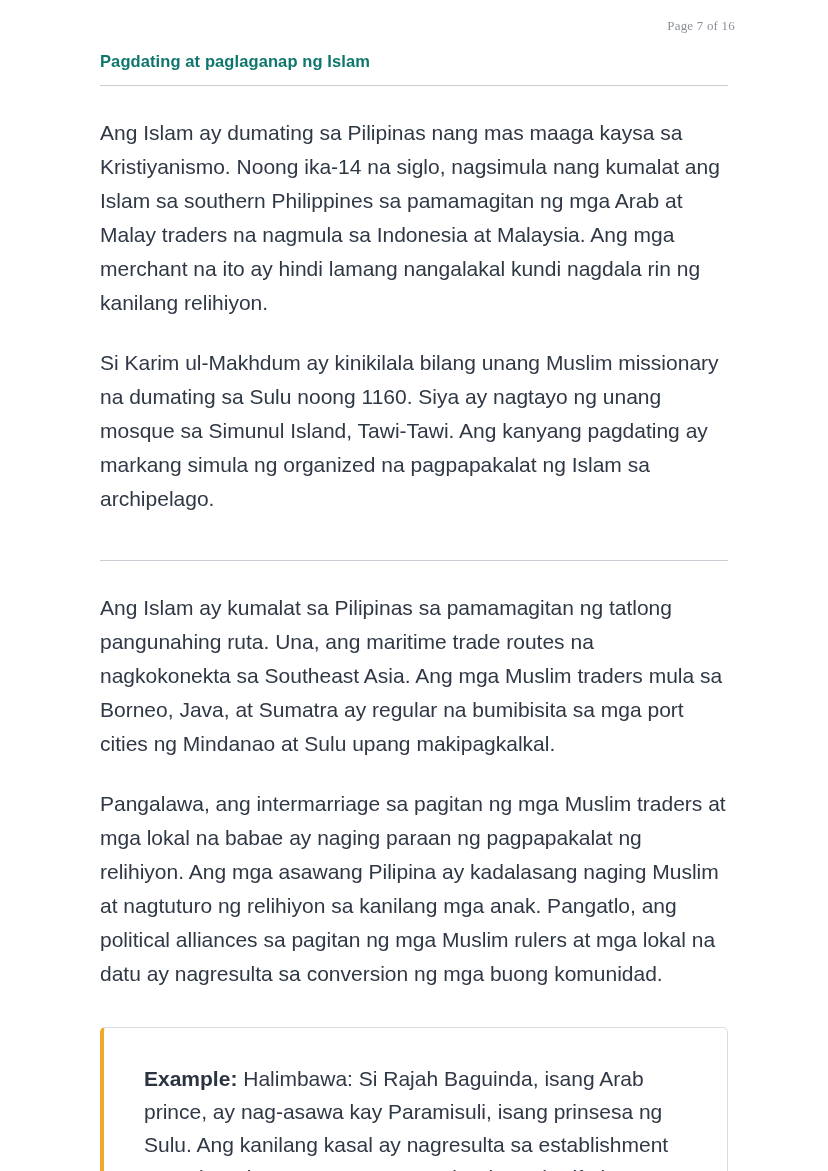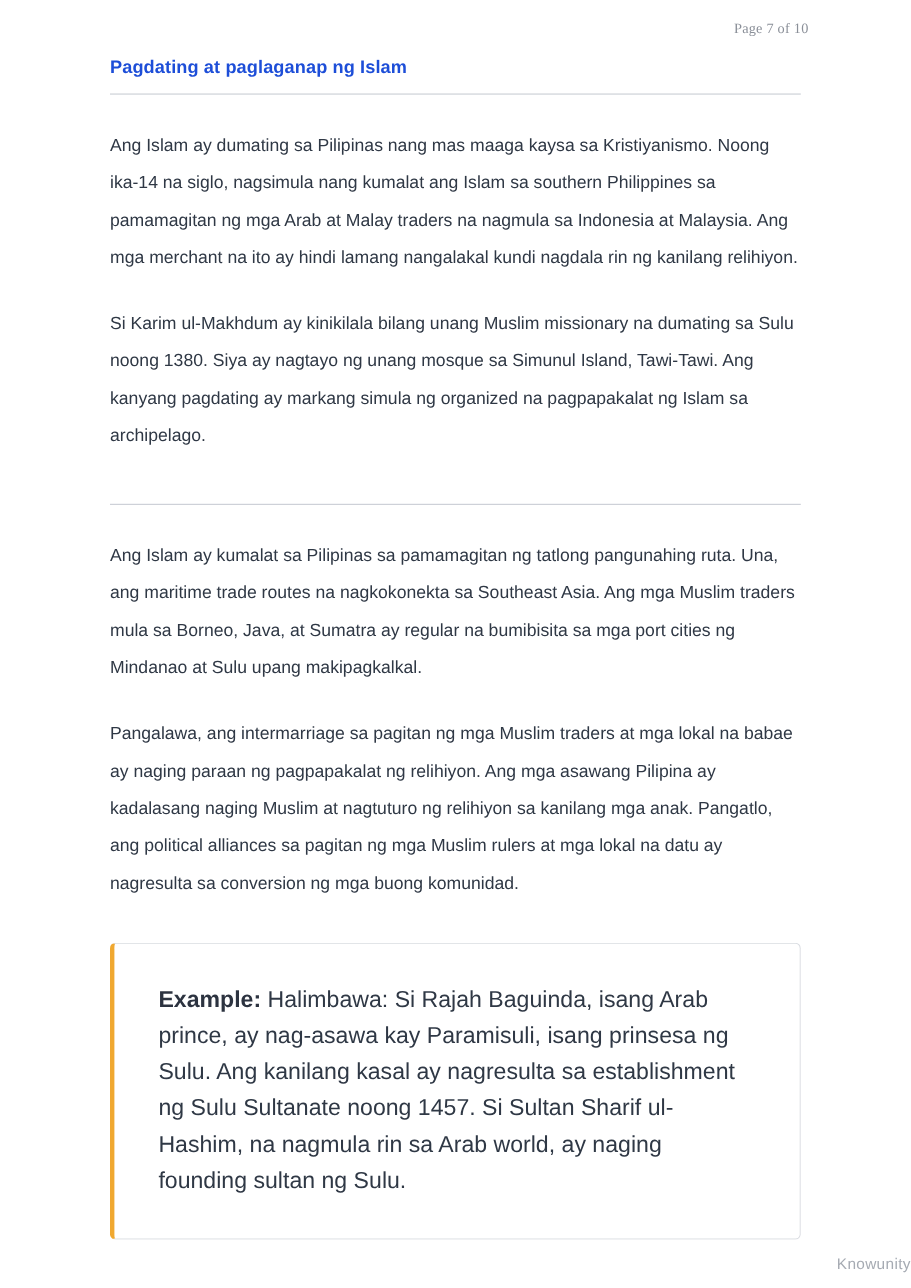--- a/index.html
+++ b/index.html
@@ -30,32 +30,32 @@
     font-size: 13px;
     color: #8a8f98;
     letter-spacing: 0.2px;
   }
   .content {
     padding: 52px 100px 0 100px;
   }
   h2.section-title {
     font-size: 16.5px;
     font-weight: bold;
-    color: #1d4ed8;
+    color: #0f766e;
     margin: 0 0 14px 0;
     letter-spacing: 0.1px;
   }
   .rule {
     height: 1px;
     background: #c9cdd4;
     margin: 0 0 30px 0;
     border: none;
   }
   p.body-text {
-    font-size: 16px;
+    font-size: 21px;
     line-height: 34px;
     color: #2f3845;
     margin: 0 0 26px 0;
     text-align: left;
   }
   .section-gap {
     height: 18px;
   }
   .example-box {
     border: 1px solid #d9dce1;
@@ -83,28 +83,28 @@
     font-size: 14px;
     color: #a6abb3;
     letter-spacing: 0.3px;
   }
 </style>
 </head>
 <body>
 
 <div class="page">
 
-  <div class="page-header">Page 7 of 10</div>
+  <div class="page-header">Page 7 of 16</div>
 
   <div class="content">
 
     <h2 class="section-title">Pagdating at paglaganap ng Islam</h2>
     <hr class="rule">
     <p class="body-text">Ang Islam ay dumating sa Pilipinas nang mas maaga kaysa sa Kristiyanismo. Noong ika-14 na siglo, nagsimula nang kumalat ang Islam sa southern Philippines sa pamamagitan ng mga Arab at Malay traders na nagmula sa Indonesia at Malaysia. Ang mga merchant na ito ay hindi lamang nangalakal kundi nagdala rin ng kanilang relihiyon.</p>
-    <p class="body-text">Si Karim ul-Makhdum ay kinikilala bilang unang Muslim missionary na dumating sa Sulu noong 1380. Siya ay nagtayo ng unang mosque sa Simunul Island, Tawi-Tawi. Ang kanyang pagdating ay markang simula ng organized na pagpapakalat ng Islam sa archipelago.</p>
+    <p class="body-text">Si Karim ul-Makhdum ay kinikilala bilang unang Muslim missionary na dumating sa Sulu noong 1160. Siya ay nagtayo ng unang mosque sa Simunul Island, Tawi-Tawi. Ang kanyang pagdating ay markang simula ng organized na pagpapakalat ng Islam sa archipelago.</p>
 
     <div class="section-gap"></div>
 
     <hr class="rule">
     <p class="body-text">Ang Islam ay kumalat sa Pilipinas sa pamamagitan ng tatlong pangunahing ruta. Una, ang maritime trade routes na nagkokonekta sa Southeast Asia. Ang mga Muslim traders mula sa Borneo, Java, at Sumatra ay regular na bumibisita sa mga port cities ng Mindanao at Sulu upang makipagkalkal.</p>
     <p class="body-text">Pangalawa, ang intermarriage sa pagitan ng mga Muslim traders at mga lokal na babae ay naging paraan ng pagpapakalat ng relihiyon. Ang mga asawang Pilipina ay kadalasang naging Muslim at nagtuturo ng relihiyon sa kanilang mga anak. Pangatlo, ang political alliances sa pagitan ng mga Muslim rulers at mga lokal na datu ay nagresulta sa conversion ng mga buong komunidad.</p>
 
     <div class="example-box">
       <p><span class="example-label">Example:</span><span> Halimbawa: Si Rajah Baguinda, isang Arab prince, ay nag-asawa kay Paramisuli, isang prinsesa ng Sulu. Ang kanilang kasal ay nagresulta sa establishment ng Sulu Sultanate noong 1457. Si Sultan Sharif ul-Hashim, na nagmula rin sa Arab world, ay naging founding sultan ng Sulu.</span></p>
     </div>

